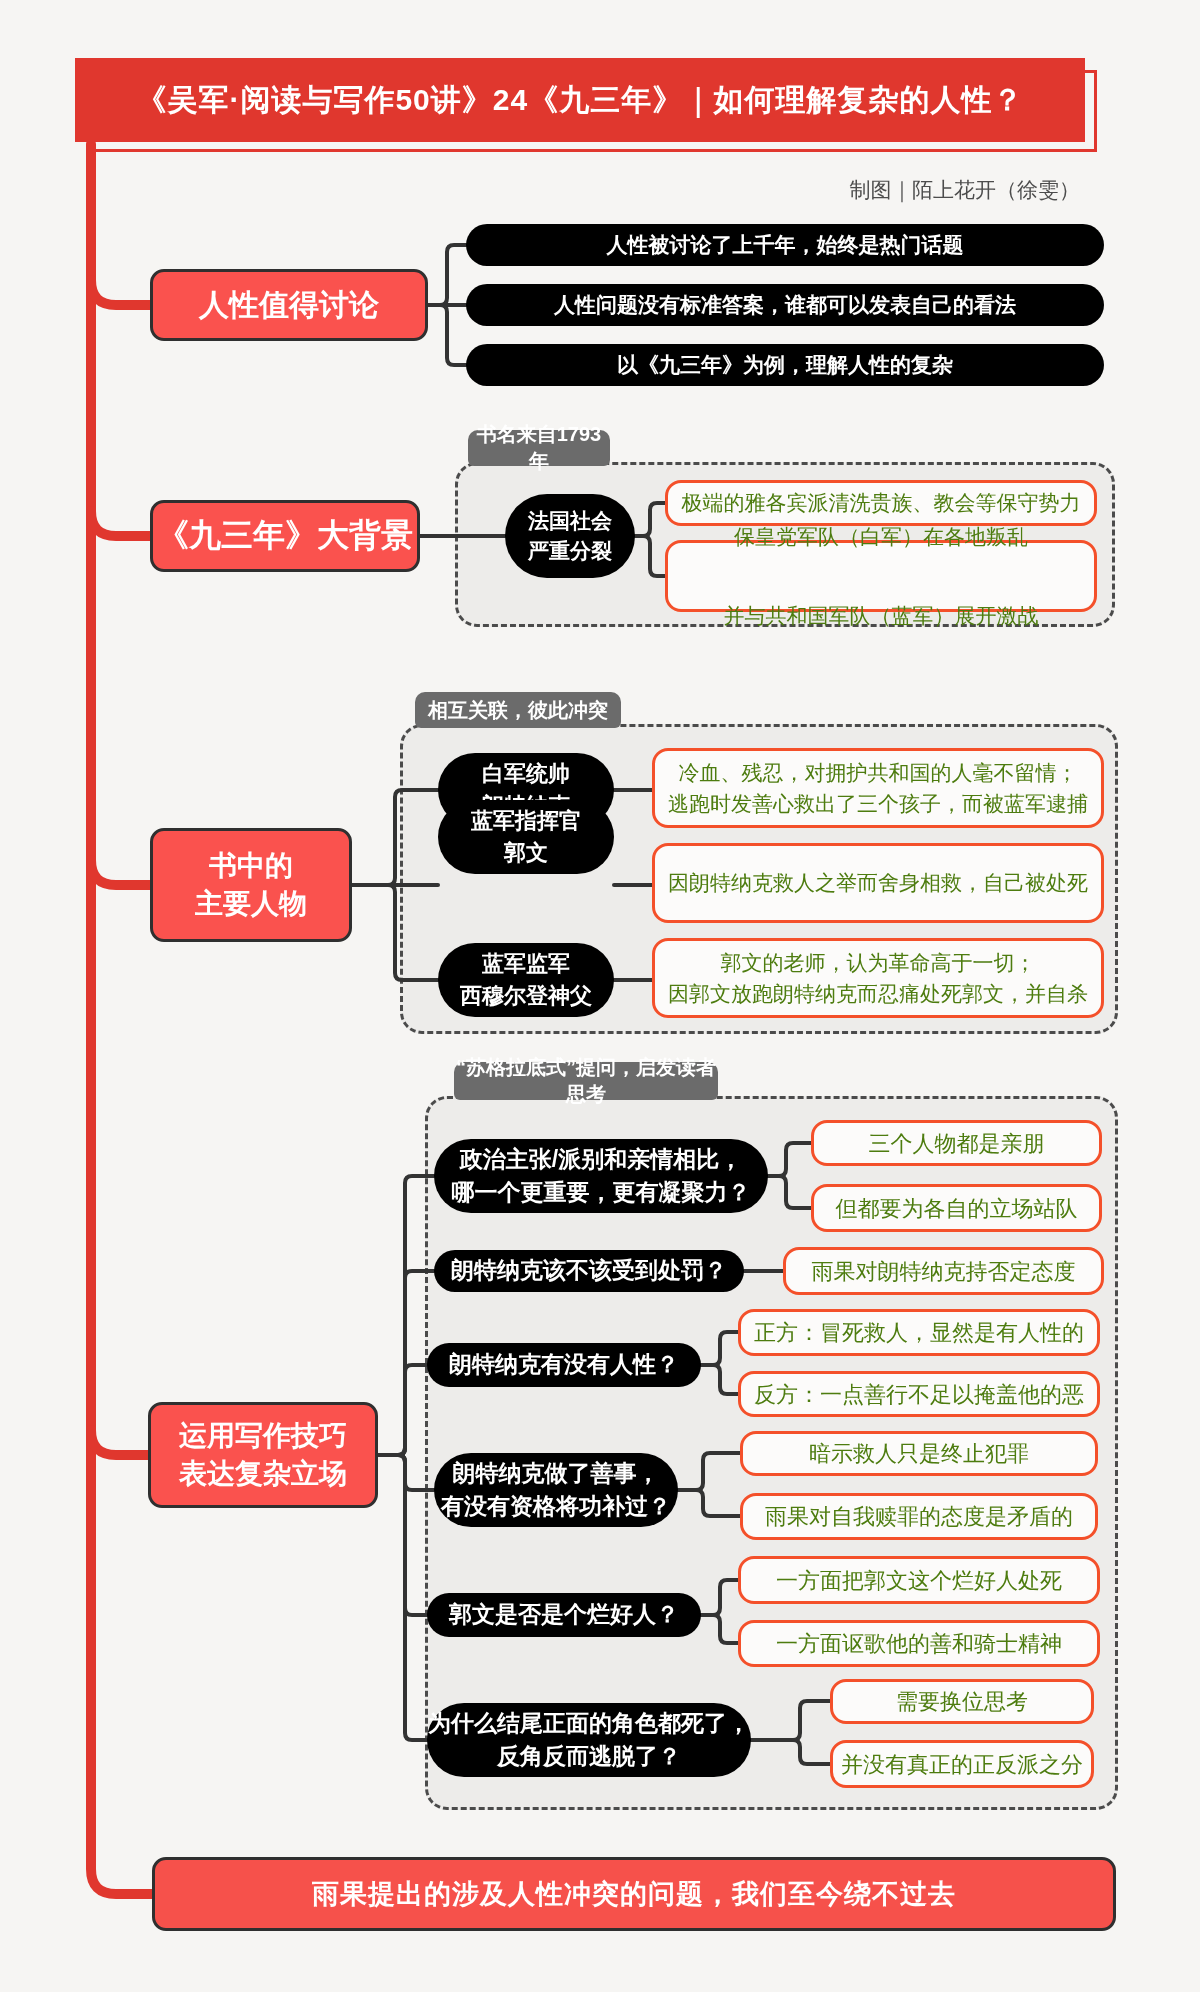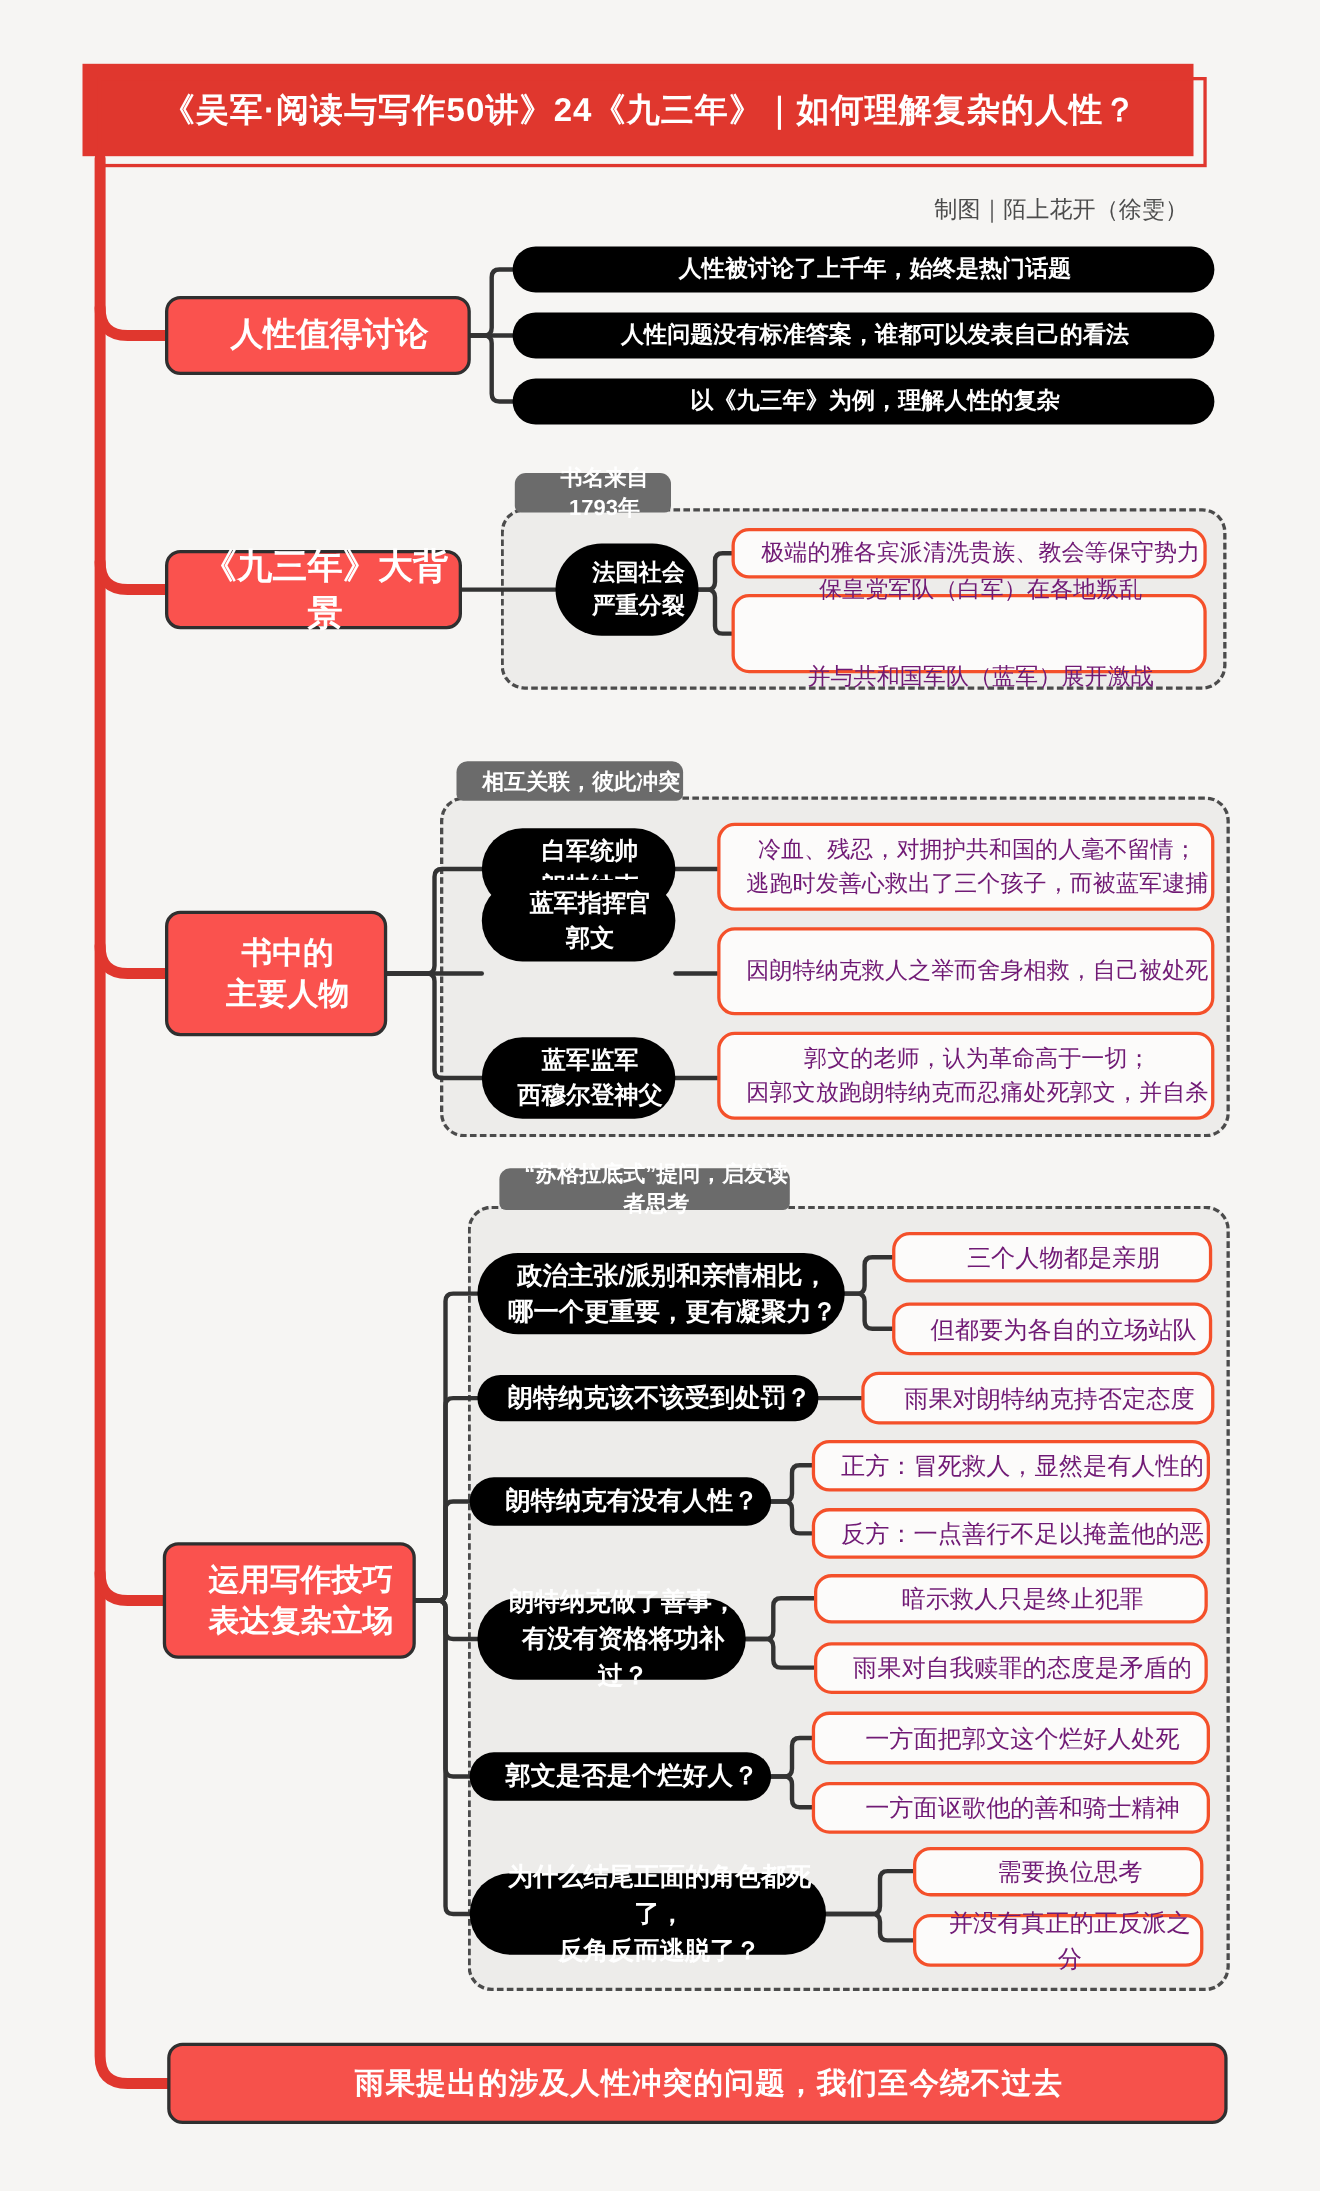--- a/index.html
+++ b/index.html
@@ -3,21 +3,21 @@
 <meta charset="utf-8">
 <style>
   html,body{margin:0;padding:0;background:#e9e8e6;}
   *{box-sizing:border-box;}
   #canvas{
     position:relative;width:1200px;height:1992px;margin:0 auto;
     background:#f6f5f3;overflow:hidden;
     font-family:"Liberation Sans","DejaVu Sans",sans-serif;
   }
   #wires{position:absolute;left:0;top:0;z-index:2;}
-  .abs{position:absolute;padding-left:21px;}
+  .abs{position:absolute;}
   
   .title-bar{
     left:75px;top:58px;width:1010px;height:84px;z-index:4;
     background:#e0372e;color:#fff;font-weight:bold;font-size:30px;
     display:flex;align-items:center;justify-content:center;letter-spacing:1px;
   }
   .title-bar::after{
     content:"";position:absolute;left:14px;top:12px;right:-12px;bottom:-10px;
     border:3px solid #e0372e;z-index:-1;background:transparent;
   }
@@ -40,21 +40,21 @@
   .tab{
     background:#6b6b6b;color:#fff;font-weight:bold;font-size:20px;
     border-radius:10px 10px 6px 6px;display:flex;align-items:center;
     justify-content:center;text-align:center;z-index:4;
   }
   .dashed-box{
     background:#edecea;border:3px dashed #4b4b4b;border-radius:22px;z-index:1;
   }
   .white-box{
     background:#fcfbfa;border:3px solid #f4502a;border-radius:16px;
-    color:#701a75;font-size:21px;display:flex;flex-direction:column;
+    color:#4d7c0f;font-size:21px;display:flex;flex-direction:column;
     align-items:center;justify-content:center;text-align:center;z-index:3;
     line-height:1.5;
   }
   .footer-bar{
     left:152px;top:1857px;width:964px;height:74px;z-index:3;
     background:#f6514b;border:3px solid #2f2f2f;border-radius:14px;
     color:#fff;font-weight:bold;font-size:27px;
     display:flex;align-items:center;justify-content:center;letter-spacing:1px;
   }
 </style>

